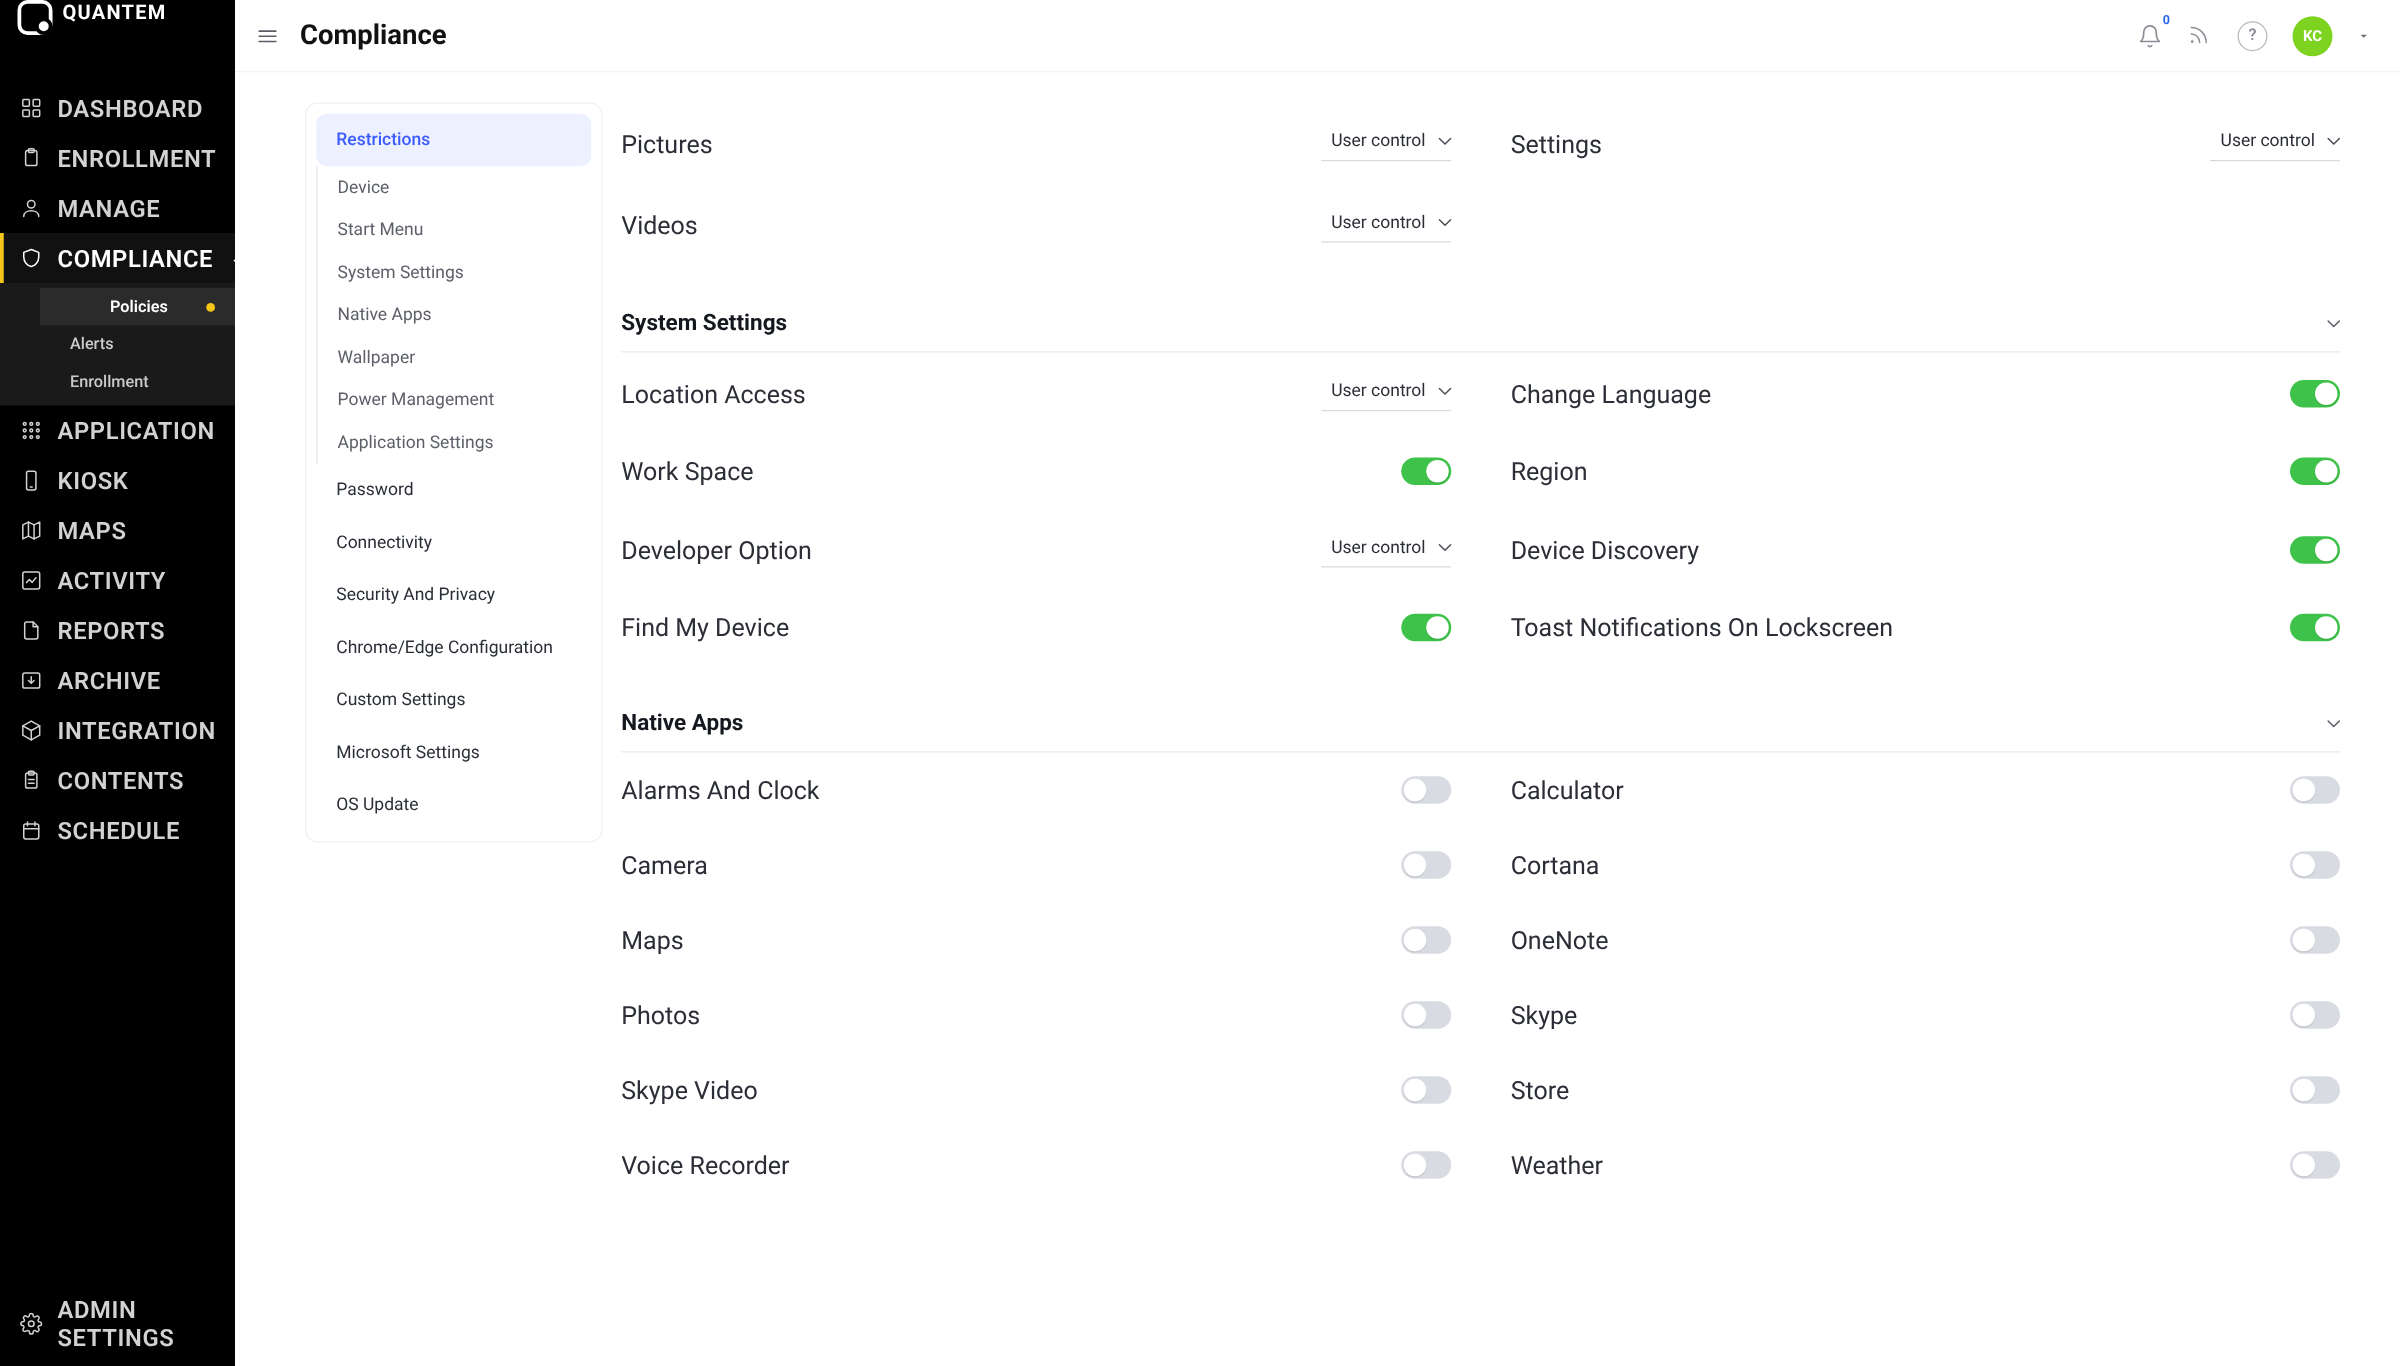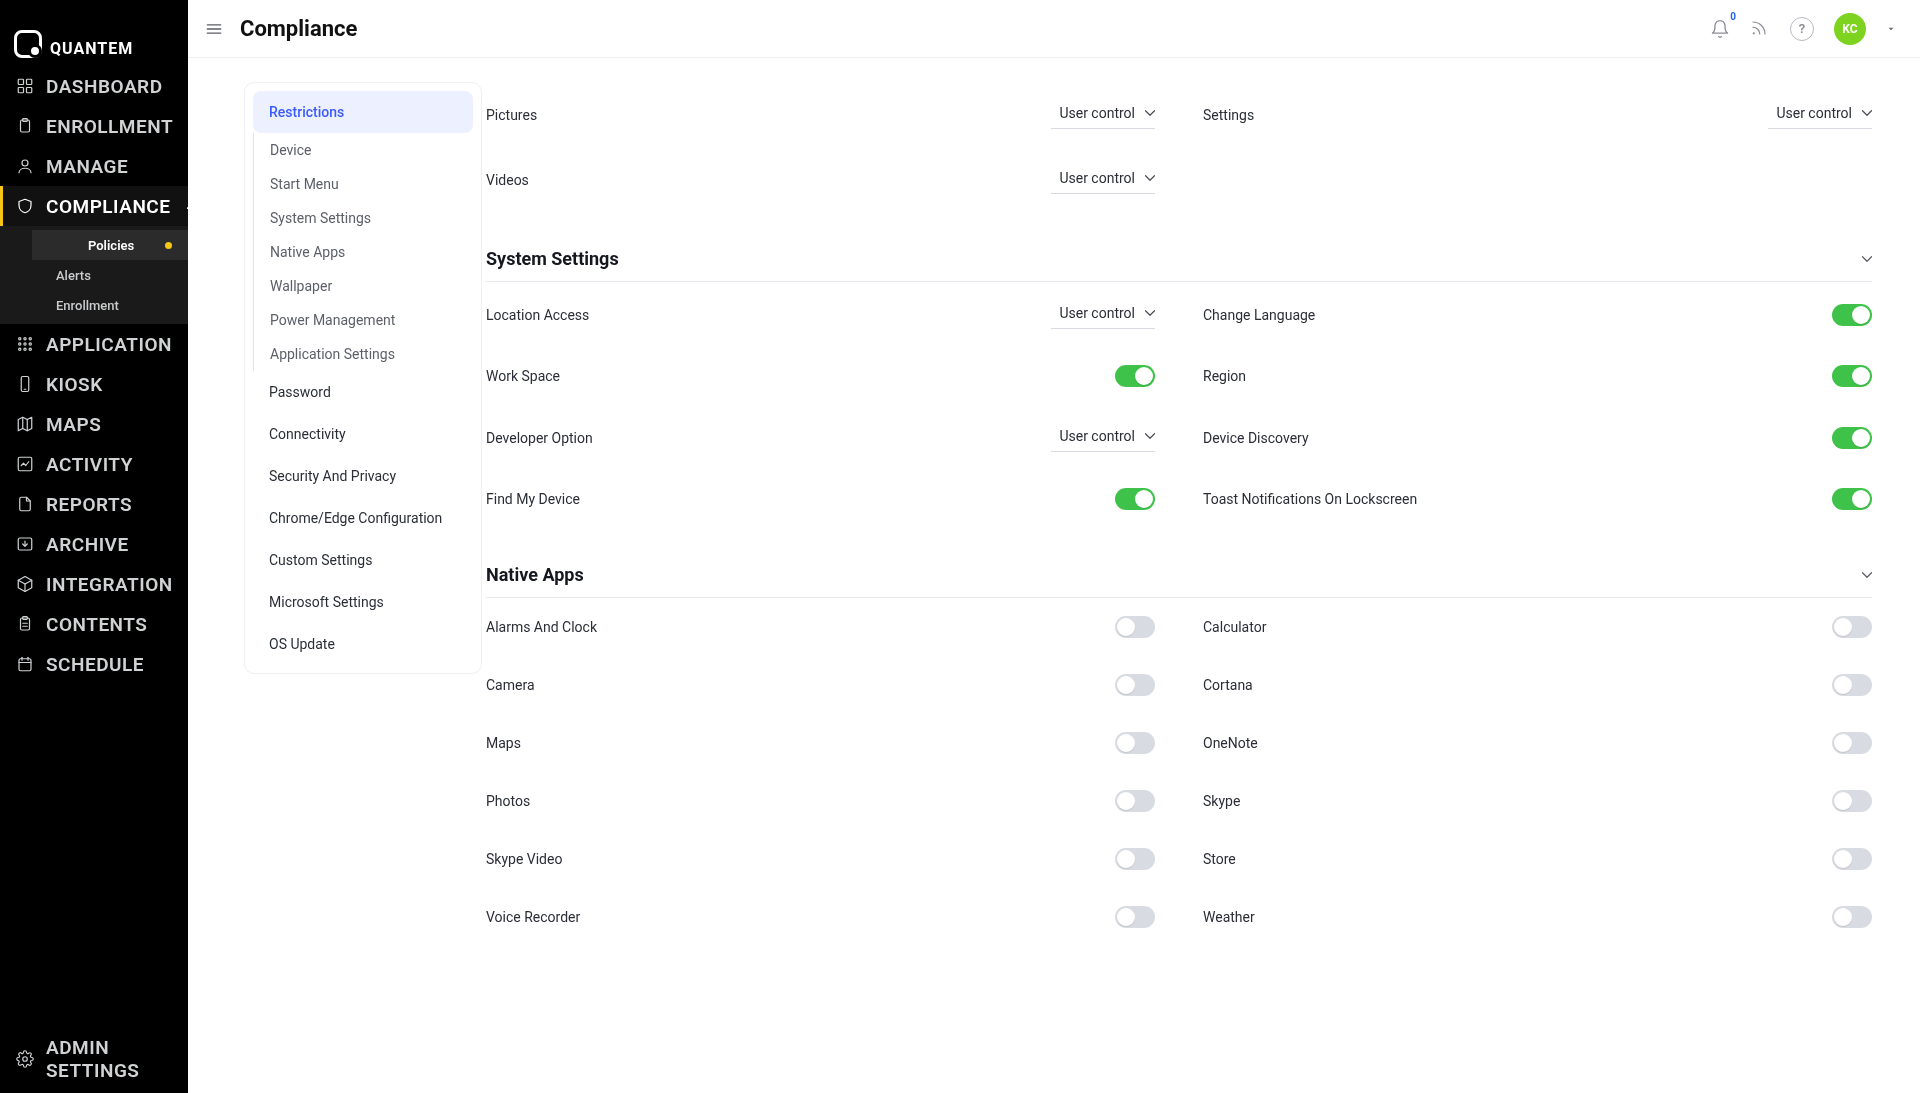--- a/index.html
+++ b/index.html
@@ -1,21 +1,21 @@
 <!DOCTYPE html>
 <html><head>
 <meta charset="utf-8">
 <style>
   * { box-sizing: border-box; margin: 0; padding: 0; }
   html, body { height: 100%; font-family: -apple-system, BlinkMacSystemFont, "Segoe UI", Roboto, Arial, sans-serif; }
   body { display: flex; background: #fff; color: #111; overflow: hidden; }
 
   
   .sidebar { width: 188px; background: #000; color: #bcbec0; display: flex; flex-direction: column; flex-shrink: 0; }
-  .logo { display: flex; align-items: flex-end; gap: 8px; height: 58px; padding: 0 14px; }
+  .logo { display: flex; align-items: flex-start; gap: 8px; height: 58px; padding: 0 14px; }
   .logo .mark {
     width: 28px; height: 28px; border: 3px solid #fff; border-radius: 8px; position: relative;
     background: transparent;
   }
   .logo .mark::after{
     content:""; position:absolute; right:-3px; bottom:-3px; width:8px; height:8px; background:#fff; border:3px solid #000; border-radius:50%;
   }
   .logo .text { color:#fff; font-weight:700; letter-spacing:1px; font-size:16px; }
   .nav { flex:1; overflow-y:auto; padding-top:8px; }
   .nav-item {
@@ -47,21 +47,21 @@
   }
   .hamburger{ width:24px; height:24px; display:flex; align-items:center; justify-content:center; color:#5b5e66; cursor:pointer;}
   .page-title{ font-size:22px; font-weight:700; color:#111; }
   .topbar-right{ margin-left:auto; display:flex; align-items:center; gap:20px; }
   .ico-btn{ width:20px; height:20px; color:#8a8d94; position:relative; cursor:pointer;}
   .badge{ position:absolute; top:-8px; right:-6px; font-size:10px; font-weight:700; color:#2563eb;}
   .help-circle{ width:24px; height:24px; border:1.6px solid #b5b8bf; border-radius:50%; color:#8a8d94; display:flex; align-items:center; justify-content:center; font-size:13px; font-weight:600; cursor:pointer;}
   .avatar{ width:32px; height:32px; border-radius:50%; background:#7ed321; color:#fff; font-size:12px; font-weight:700; display:flex; align-items:center; justify-content:center; cursor:pointer;}
   .caret{ width:10px; color:#6b6e76; cursor:pointer;}
 
-  .content{ flex:1; padding:24px 24px 0 56px; overflow:hidden; display:flex; gap:4px; background:#fafbfc; }
+  .content{ flex:1; padding:24px 24px 0 56px; overflow:hidden; display:flex; gap:15px; background:#fafbfc; }
   
   .content{ background:#fff; }
 
   
   .rail{
     width:238px; background:#fff; border:1px solid #edeff2; border-radius:10px; padding:8px; flex-shrink:0; align-self:flex-start;
     box-shadow:0 0 0 rgba(0,0,0,0);
   }
   .rail-item{
     display:block; padding:13px 16px; font-size:14px; color:#2a2e36; border-radius:8px; cursor:pointer;
@@ -71,21 +71,21 @@
   .rail-subitem{
     padding:9px 0 9px 16px; font-size:14px; color:#5d6069; cursor:pointer;
   }
 
   
   .form{ flex:1; min-width:0; padding-right:24px; padding-bottom:40px; overflow-y:auto; }
   .row{
     display:grid; grid-template-columns: 1fr 1fr; column-gap:48px;
   }
   .cell{ display:flex; align-items:center; justify-content:space-between; padding:18px 0; }
-  .cell .label{ font-size:14px; color:#2b2e36; }
+  .cell .label{ font-size:20px; color:#2b2e36; }
 
   .select{
     display:flex; align-items:center; gap:6px; font-size:14px; color:#2b2e36; border-bottom:1px solid #d7dae0; padding:4px 2px 6px; cursor:pointer; min-width:104px; justify-content:flex-end;
   }
   .select .chev{ width:12px; color:#4b4e56;}
   .toggle{
     width:40px; height:22px; border-radius:11px; background:#d8dbe1; position:relative; cursor:pointer; flex-shrink:0;
   }
   .toggle::after{ content:""; position:absolute; top:2px; left:2px; width:18px; height:18px; background:#fff; border-radius:50%; transition:left .1s; box-shadow:0 1px 1px rgba(0,0,0,.1);}
   .toggle.on{ background:#3fc24a; }

